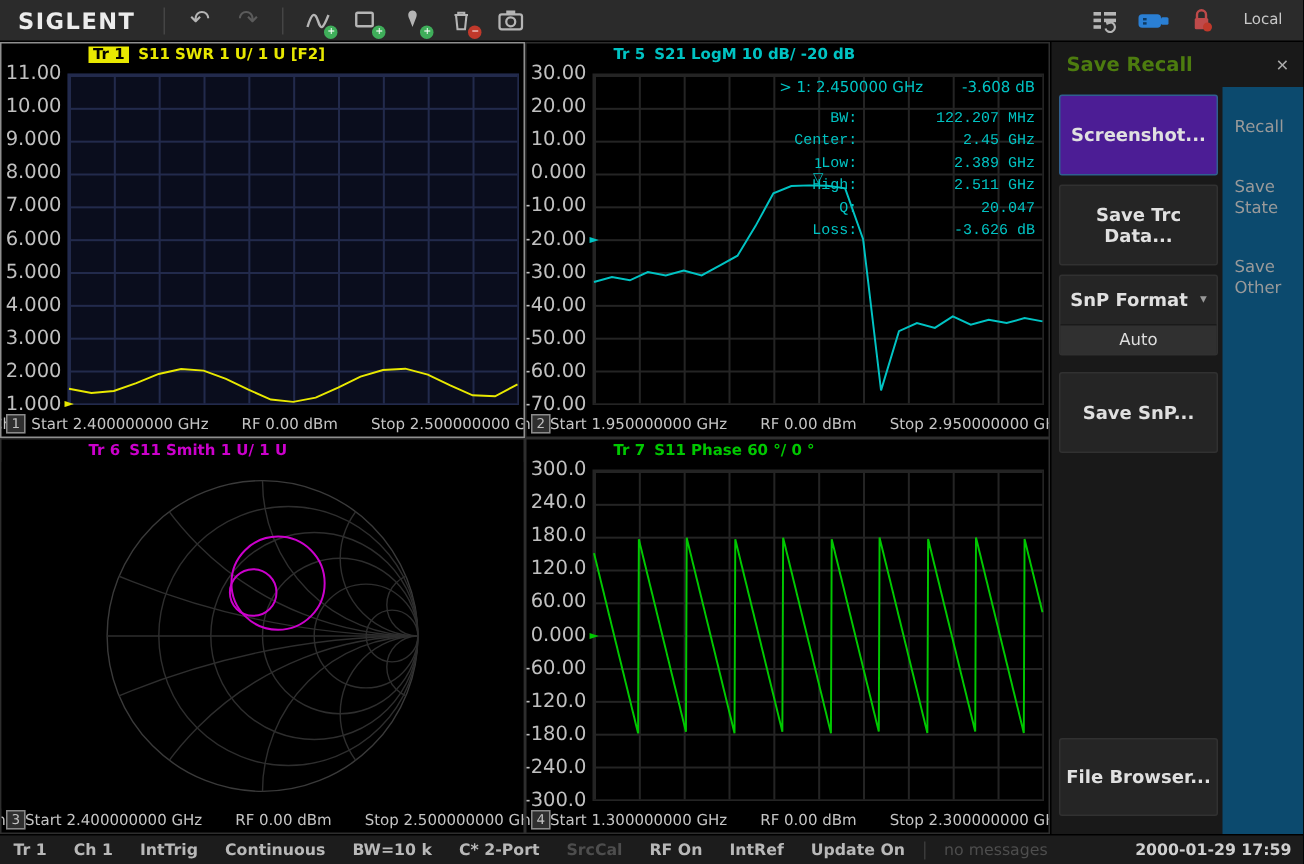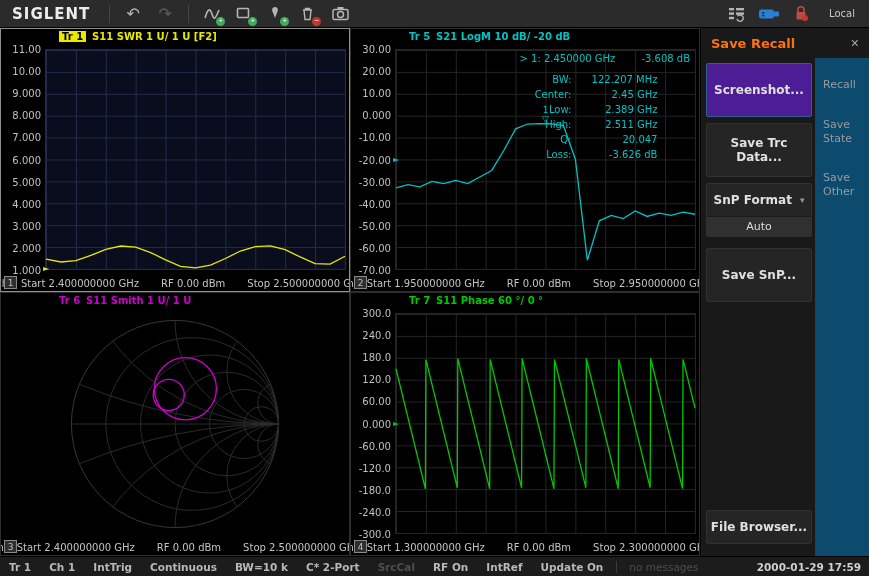--- a/index.html
+++ b/index.html
@@ -25,21 +25,21 @@
   
   .main { display:flex; height:528px; }
   .charts { width:700px; display:grid; grid-template-columns:350px 350px; grid-template-rows:264px 264px; background:#000; }
   .cell { display:flex; flex-direction:column; border:1px solid #2e2e2e; background:#000; overflow:hidden; }
   .cell.active { border-color:#8f8f8f; }
   .cell-header { height:15px; display:flex; align-items:center; gap:6px; padding-left:58px; font-size:10px; font-weight:bold; }
   .tr-badge-active { background:#e8e800; color:#000; padding:0 3px; }
   .c-yellow{color:#e8e800;} .c-cyan{color:#00c3c3;} .c-magenta{color:#cc00cc;} .c-green{color:#00c800;}
   .cell-body { flex:1; position:relative; padding:5px 3px 5px 0; }
   .ticks { position:absolute; left:0; top:5px; bottom:5px; width:44px; }
-  .ticks span { position:absolute; right:4px; transform:translateY(-50%); font-size:10px; color:#c0c0c0; white-space:nowrap; }
+  .ticks span { position:absolute; right:4px; transform:translateY(-50%); font-size:13px; color:#c0c0c0; white-space:nowrap; }
   .plot { margin-left:44px; height:100%; position:relative;
     border:1px solid transparent; }
   .plot.grid-dark {
     background-color:#000;
     background-image:linear-gradient(to right,#242424 1px,transparent 1px),
                      linear-gradient(to bottom,#242424 1px,transparent 1px);
     background-size:10% 10%; border-color:#242424;
   }
   .plot.grid-navy {
     background-color:#0a0d1d;
@@ -49,46 +49,46 @@
   }
   .plot svg.trace { position:absolute; inset:0; width:100%; height:100%; overflow:visible; }
   .refmark { position:absolute; left:-3px; transform:translateY(-50%); font-size:8px; line-height:1; }
   .cell-footer { height:16px; position:relative; display:flex; align-items:center; justify-content:center;
     gap:22px; font-size:10px; color:#c4c4c4; white-space:nowrap; }
   .win-badge { position:absolute; left:3px; top:1px; width:13px; height:13px; border:1px solid #8a8a8a;
     background:#2f2f2f; color:#c0c0c0; font-size:9px; display:flex; align-items:center; justify-content:center; }
   
   .stats-overlay { position:absolute; top:3px; right:5px; font-size:10px; color:#00c3c3; text-align:right; }
   .marker-readout { display:flex; gap:26px; justify-content:flex-end; margin-bottom:8px; }
-  .stat-row { display:flex; justify-content:flex-start; line-height:15px; }
+  .stat-row { display:flex; justify-content:space-between; line-height:15px;font-family:Liberation Mono, monospace; }
   .stat-row .lab { width:52px; text-align:right; }
   .stat-row .val { width:86px; text-align:right; }
   .marker-flag { position:absolute; transform:translate(-50%,-100%); color:#00c3c3; font-size:9px;
     display:flex; flex-direction:column; align-items:center; line-height:1; }
   
   .smith-body { flex:1; position:relative; display:flex; align-items:center; justify-content:center; background:#000; }
   
   .sidebar { width:169px; background:#191919; display:flex; flex-direction:column; border-left:1px solid #000; }
   .sb-titlebar { height:30px; display:flex; align-items:center; padding:0 10px; }
-  .sb-title { color:#f97316; font-size:13px; font-weight:bold; flex:1; }
+  .sb-title { color:#4d7c0f; font-size:13px; font-weight:bold; flex:1; }
   .sb-close { color:#aaa; font-size:14px; background:none; border:none; cursor:pointer; }
   .sb-body { flex:1; display:flex; }
   .sb-col { width:122px; display:flex; flex-direction:column; padding:2px 0 0 2px; }
   .sb-btn { background:#252525; border:1px solid #313131; color:#e0e0e0; font-size:12px; font-weight:bold;
     border-radius:2px; margin:3px 3px; cursor:pointer; font-family:inherit; }
   .sb-btn.tall { height:54px; }
   .sb-btn.active { border-color:#2f5f8f; background:#4c1d95; }
   .snp-block { background:#252525; border:1px solid #313131; border-radius:2px; margin:3px 3px; }
   .snp-head { height:32px; display:flex; align-items:center; justify-content:center; gap:8px;
     color:#e0e0e0; font-size:12px; font-weight:bold; cursor:pointer; }
   .snp-arrow { color:#999; font-size:9px; }
   .snp-value { height:20px; background:#303030; border-top:1px solid #1a1a1a; color:#ddd;
     font-size:11px; display:flex; align-items:center; justify-content:center; cursor:pointer; }
   .sb-btn.snp-save { height:54px; margin-top:8px; }
-  .sb-btn.file-browser { height:34px; margin-top:auto; margin-bottom:12px; }
+  .sb-btn.file-browser { height:52px; margin-top:auto; margin-bottom:12px; }
   .sb-rail { flex:1; display:flex; flex-direction:column; padding:20px 6px 0 8px; background:#0c4a6e; }
   .rail-tab { color:#9a9a9a; font-size:11px; line-height:1.25; margin-bottom:26px; cursor:pointer; width:40px; }
   
   .statusbar { height:20px; background:#1c1c1c; border-top:1px solid #000; display:flex; align-items:center;
     font-size:10.5px; font-weight:bold; color:#b8b8b8; }
   .statusbar .sb-item { padding:0 9px; cursor:pointer; white-space:nowrap; }
   .statusbar .dim { color:#4d4d4d; }
   .statusbar .vsep { width:1px; height:12px; background:#3a3a3a; margin:0 4px; }
   .statusbar .msg { color:#4d4d4d; font-weight:normal; padding:0 8px; }
   .statusbar .dt { margin-left:auto; padding-right:8px; color:#cfcfcf; }

